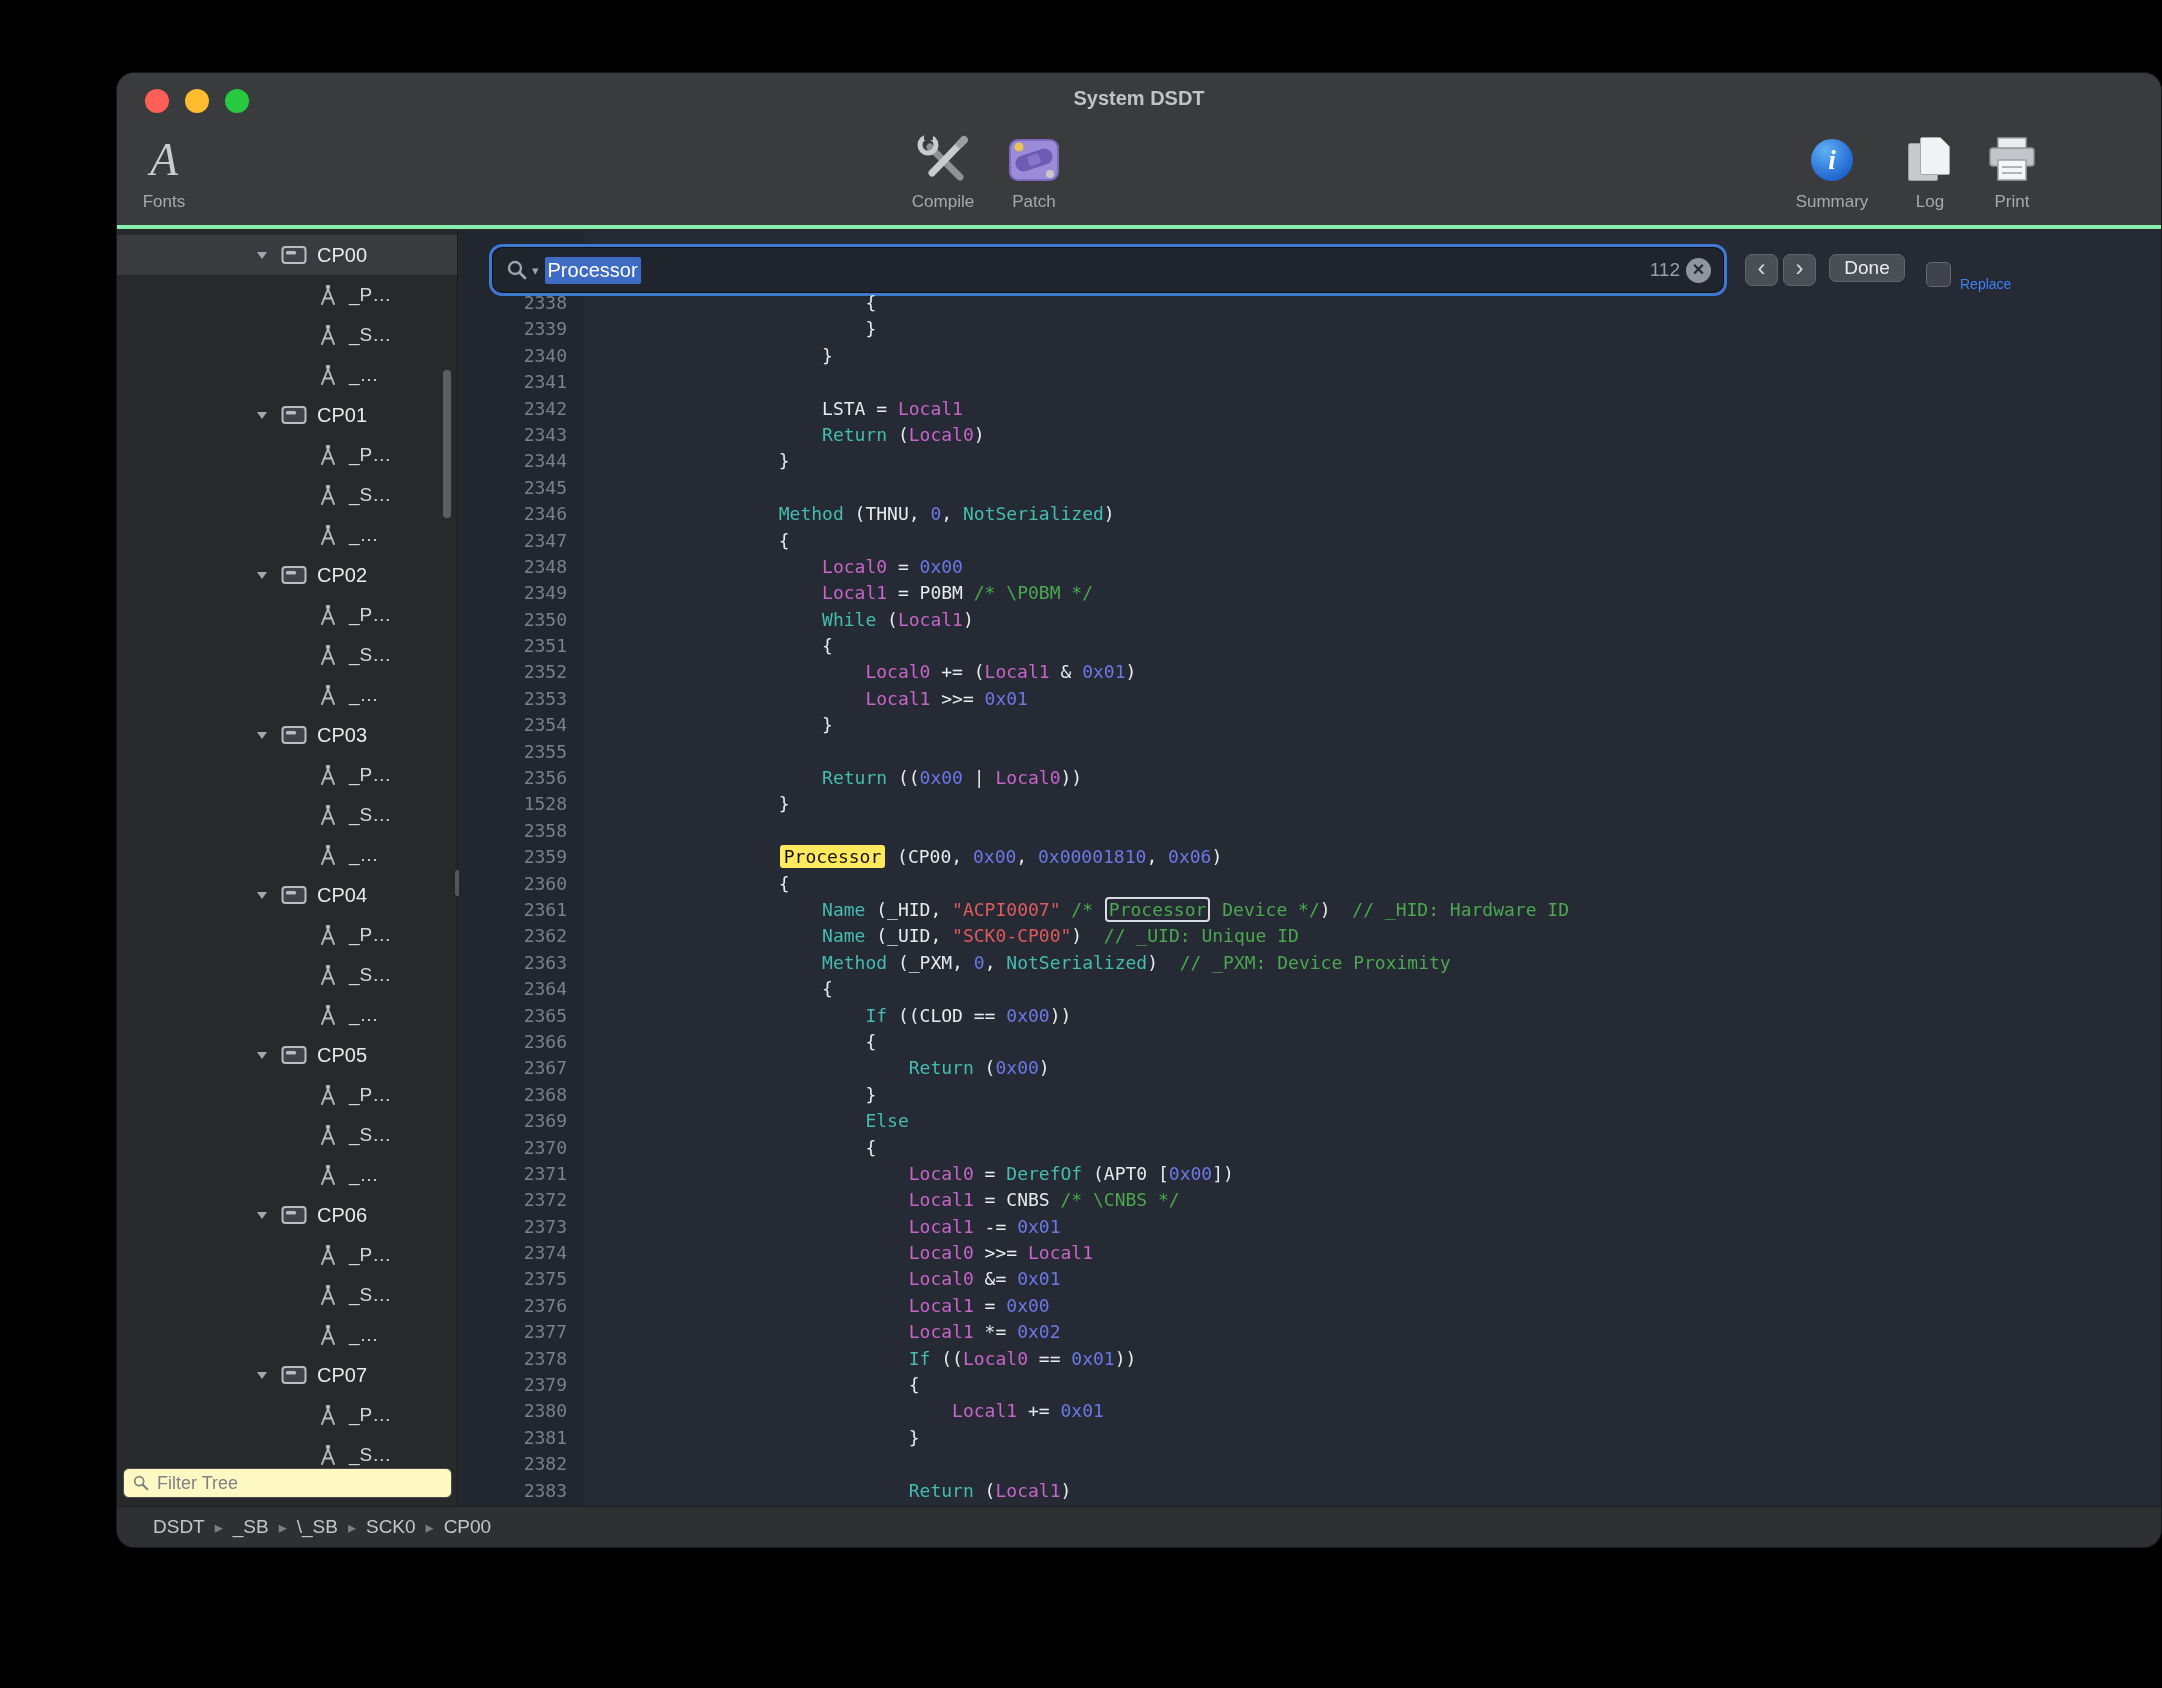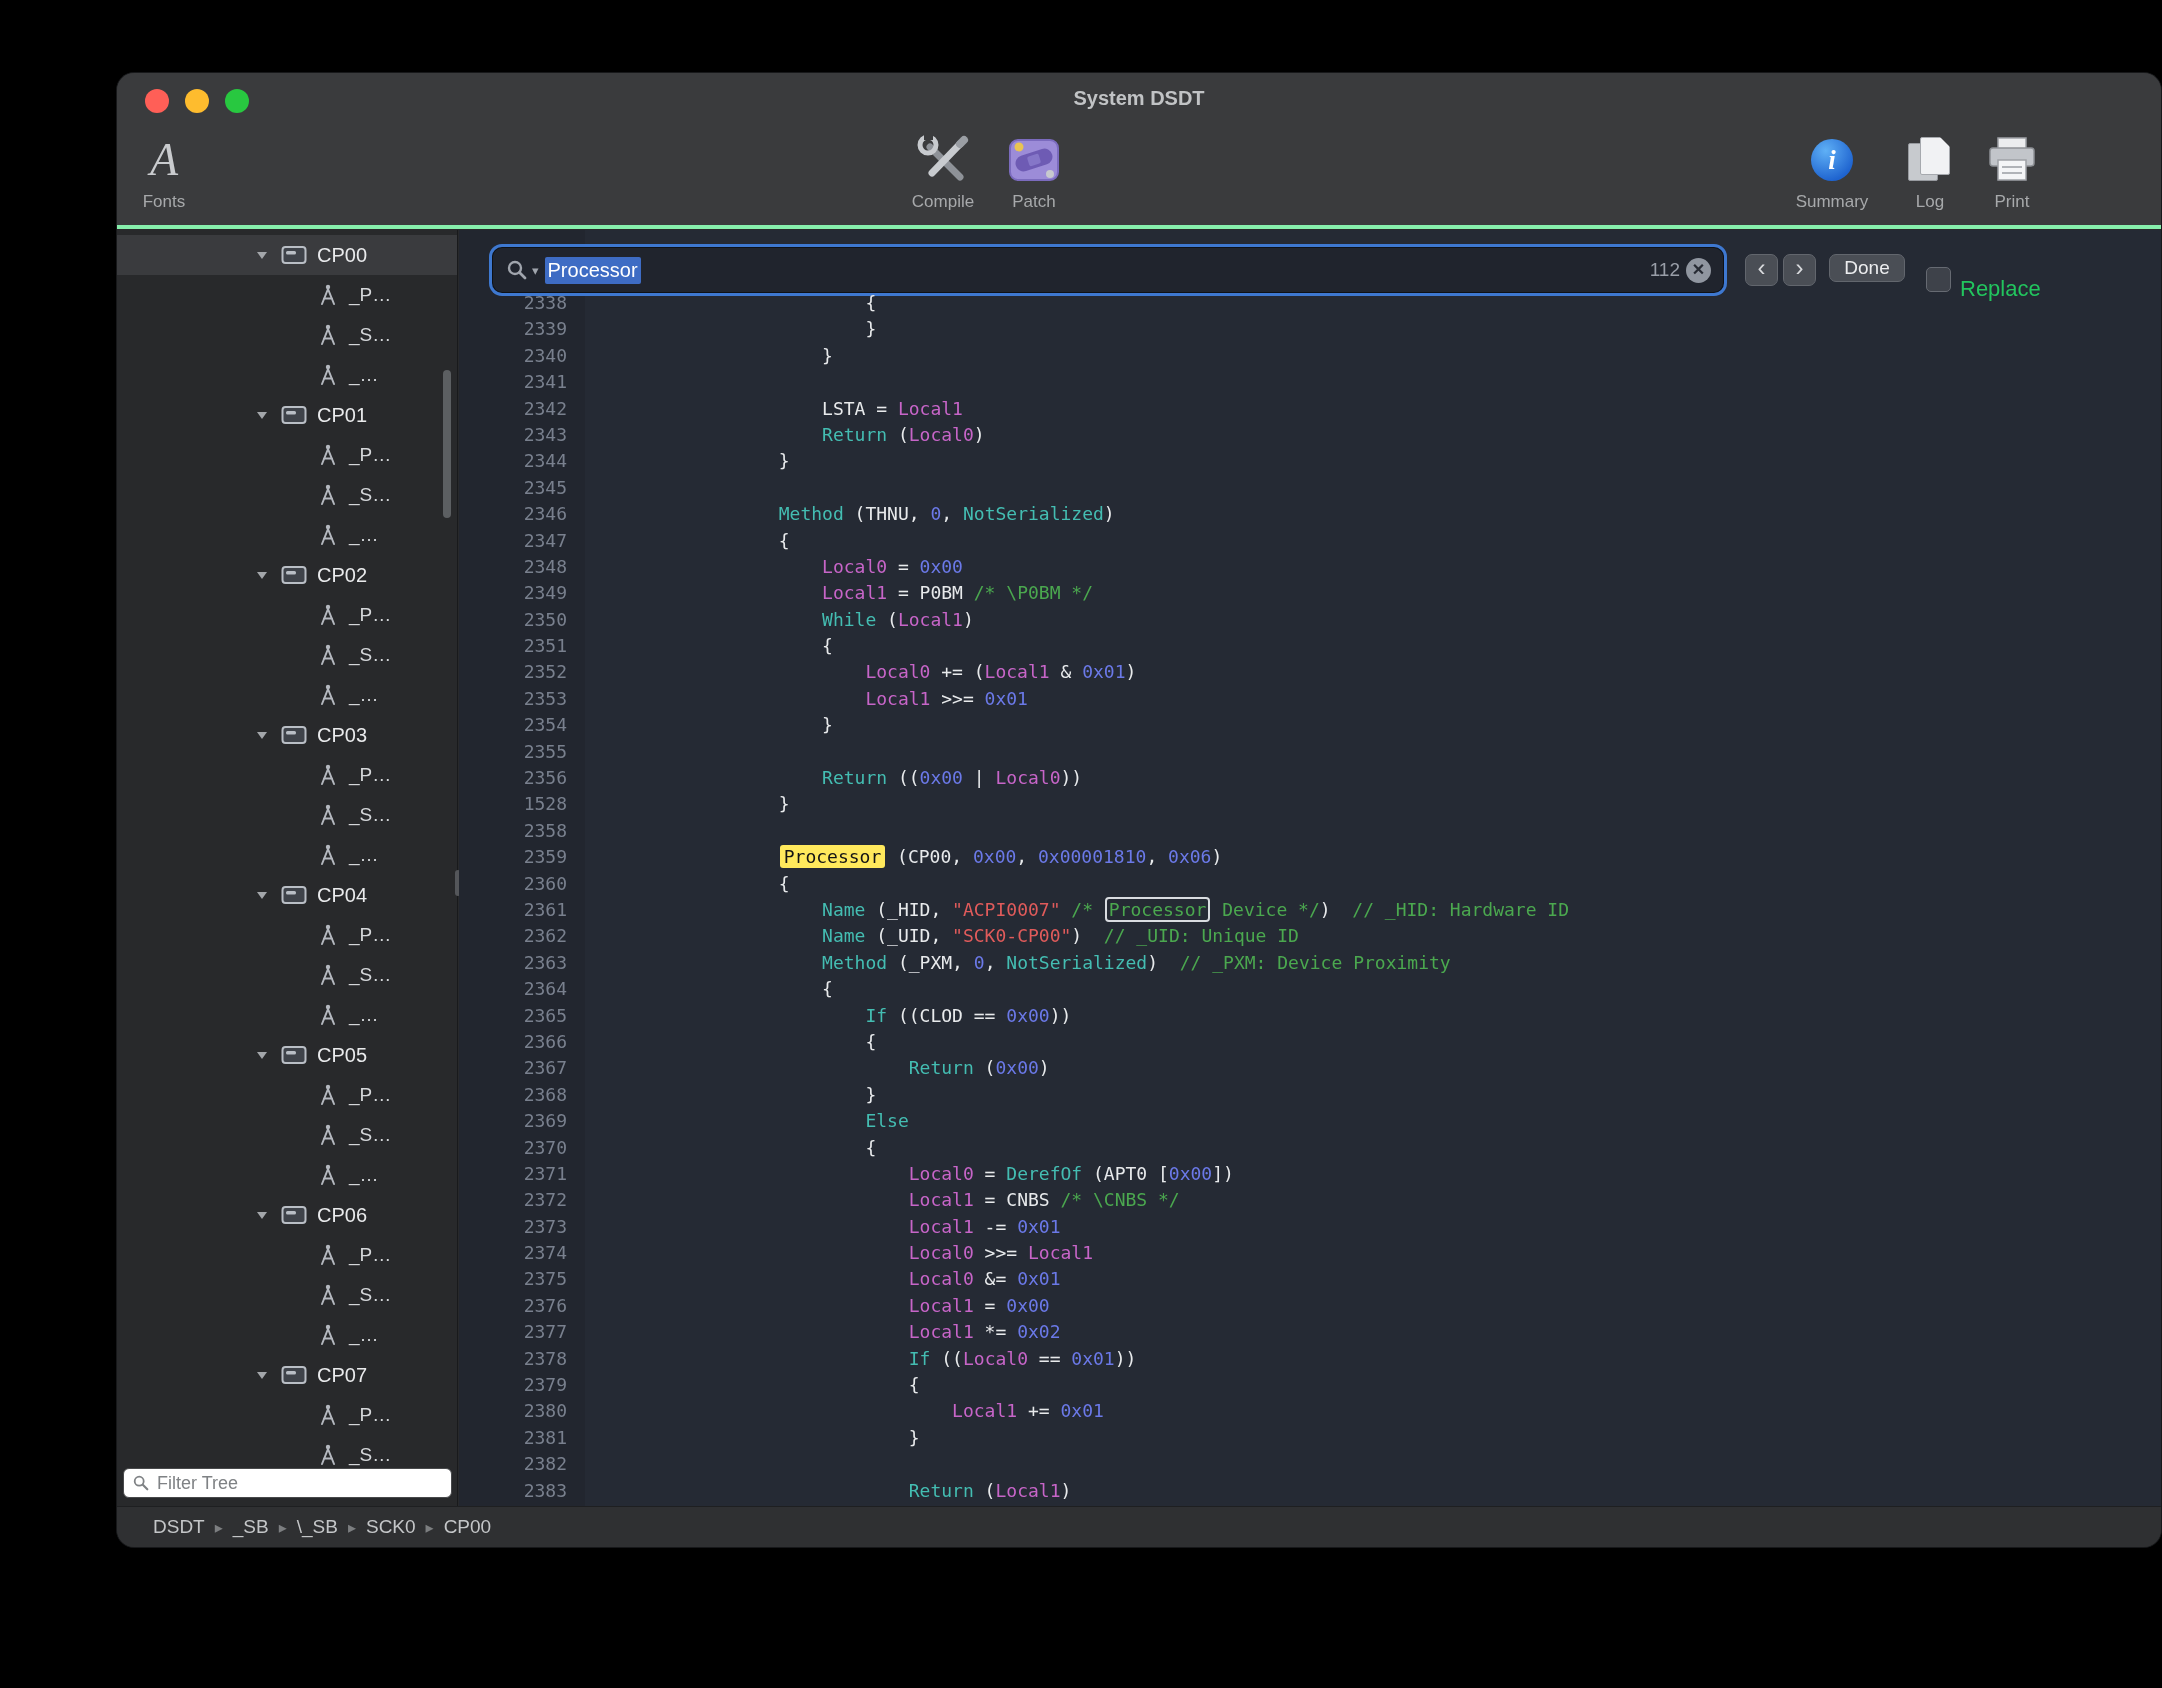--- a/index.html
+++ b/index.html
@@ -54,21 +54,21 @@
   .disc { width:26px; display:flex; align-items:center; }
   .picon { width:36px; display:flex; align-items:center; }
   .cicon { width:32px; display:flex; align-items:center; }
   .plbl { color:#E9EAEC; font-size:20px; font-weight:500; }
   .clbl { color:#D5D7DA; font-size:19px; }
 
   .side-scroll { position:absolute; left:326px; top:140px; width:8px; height:148px;
                  border-radius:4px; background:#65686C; opacity:.85; }
 
   .filter { position:absolute; left:6px; bottom:8px; width:329px; height:30px;
-            background:#ffffff; border:1px solid #48494B; border-radius:6px;
+            background:#fef9c3; border:1px solid #48494B; border-radius:6px;
             display:flex; align-items:center; padding:0 8px; gap:7px; }
   .filter-text { color:#7F8285; font-size:18px; }
 
   .splitter-dot { position:absolute; left:338px; top:640px; width:6px; height:26px;
                   border-radius:3px; background:#54565A; }
 
   
   .editor { position:absolute; left:342px; top:0; right:0; height:100%;
             background:#252A34; overflow:hidden; }
   .gutterbg { position:absolute; left:0; top:0; width:126px; height:100%; background:#22262F; }
@@ -87,21 +87,21 @@
 
   .snav { position:absolute; left:1286px; top:24px; display:flex; gap:5px; }
   .nbtn { width:33px; height:32px; background:#4A4E55; border:1px solid #62666D;
           border-radius:7px; color:#D8DADD; font-size:24px; line-height:1;
           display:flex; align-items:center; justify-content:center; padding-bottom:4px; }
   .done-btn { position:absolute; left:1370px; top:24px; width:76px; height:28px;
               background:#4A4E55; border:1px solid #62666D; border-radius:7px;
               color:#ECEDEF; font-size:19px; display:flex; align-items:center; justify-content:center; }
   .replace-wrap { position:absolute; left:1467px; top:26px; display:flex; align-items:center; gap:9px; }
   .checkbox { width:25px; height:25px; border-radius:5px; background:#3E424A; border:1.5px solid #666A72; }
-  .replace-lbl { color:#22c55e; font-size:22px;margin-top:20px; }
+  .replace-lbl { color:#3b82f6; font-size:14px;margin-top:20px; }
 
   .codewrap { position:absolute; left:0; top:60px; right:0; bottom:0; overflow:hidden; }
   .crow { display:flex; height:26.4px; line-height:26.4px;
           font-family:"DejaVu Sans Mono", monospace; font-size:18px; }
   .ln { flex:0 0 108px; text-align:right; color:#79808E; }
   .ct { white-space:pre; padding-left:125px; }
 
   .c-p { color:#E8EAEC; }
   .c-k { color:#44BDB2; }
   .c-l { color:#C765C8; }

